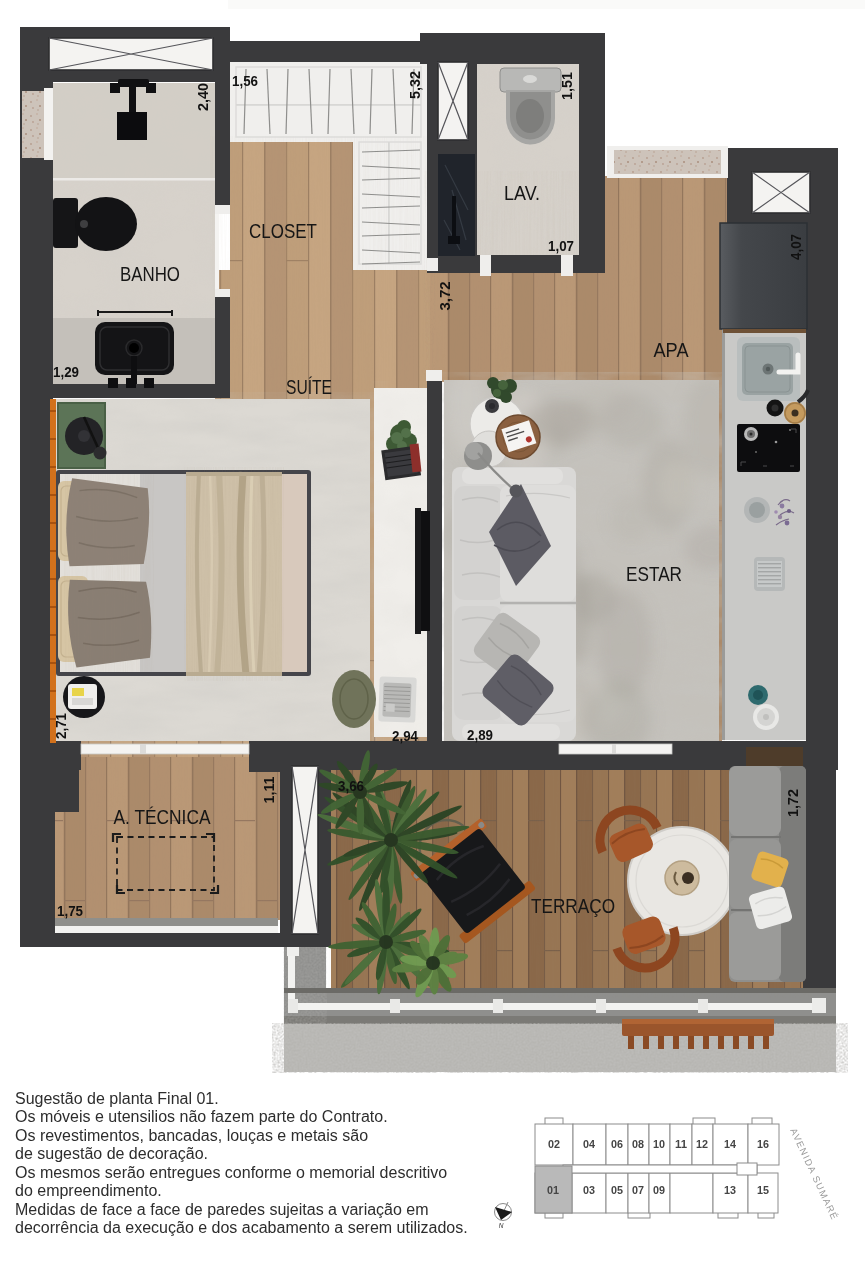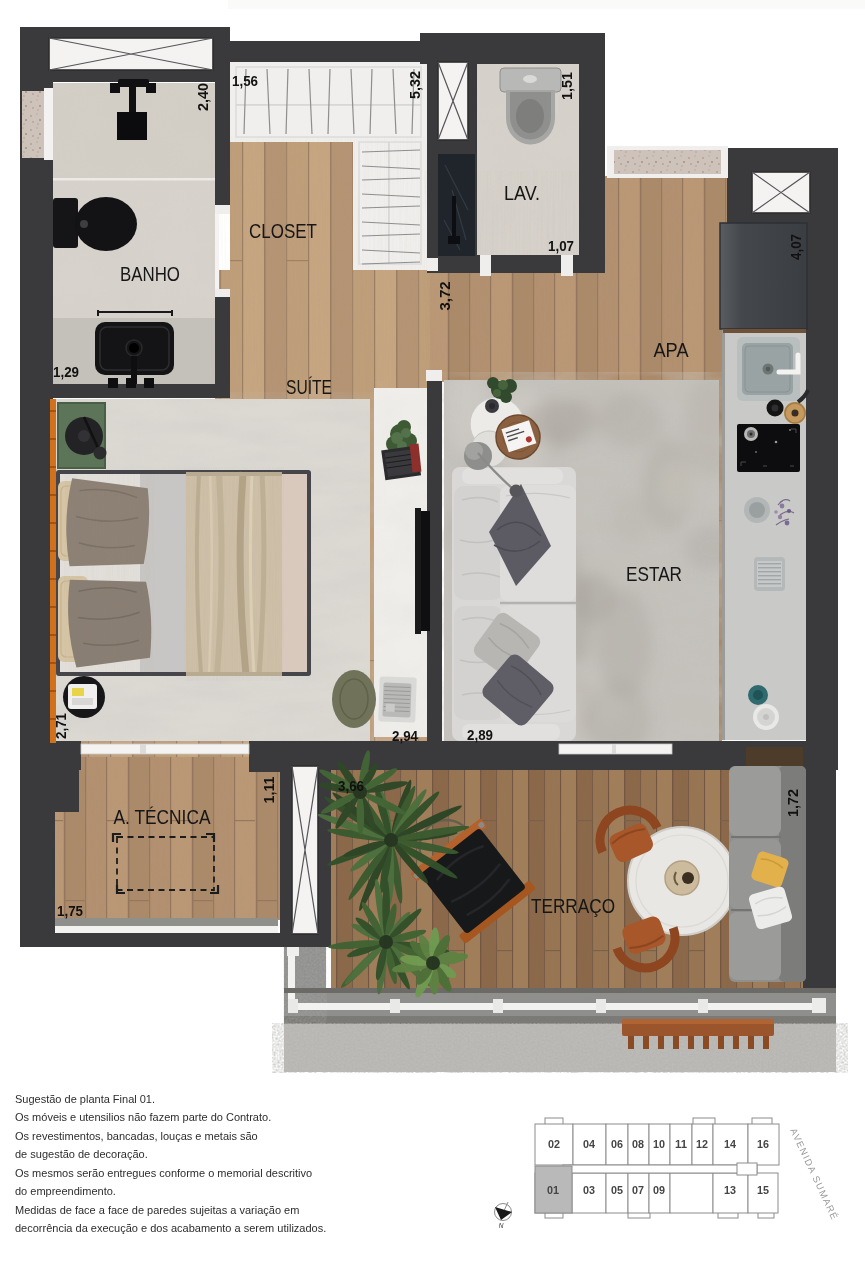--- a/index.html
+++ b/index.html
@@ -1,17 +1,17 @@
 <!DOCTYPE html>
 <html><head><meta charset="utf-8">
 <style>
 html,body{margin:0;padding:0;background:#fff;}
 #page{position:relative;width:865px;height:1280px;background:#fff;overflow:hidden;font-family:"Liberation Sans",sans-serif;}
 #page svg{position:absolute;top:0;left:0;}
-.para{position:absolute;left:15px;top:1090px;color:#2d2d2d;font-size:11px;line-height:18.45px;letter-spacing:0px;}
+.para{position:absolute;left:15px;top:1090px;color:#2d2d2d;font-size:16px;line-height:18.45px;letter-spacing:0px;}
 </style></head>
 <body>
 <div id="page">
 <svg width="865" height="1280" viewBox="0 0 865 1280" shape-rendering="auto">
 <defs>
 <pattern id="wd" width="66" height="400" patternUnits="userSpaceOnUse">
  <rect width="66" height="400" fill="#bf9e7a"></rect>
  <rect x="0" width="22" height="400" fill="#b59474"></rect>
  <rect x="44" width="22" height="400" fill="#c6a581"></rect>
  <rect x="0" width="1.5" height="400" fill="#9c7f63"></rect>

